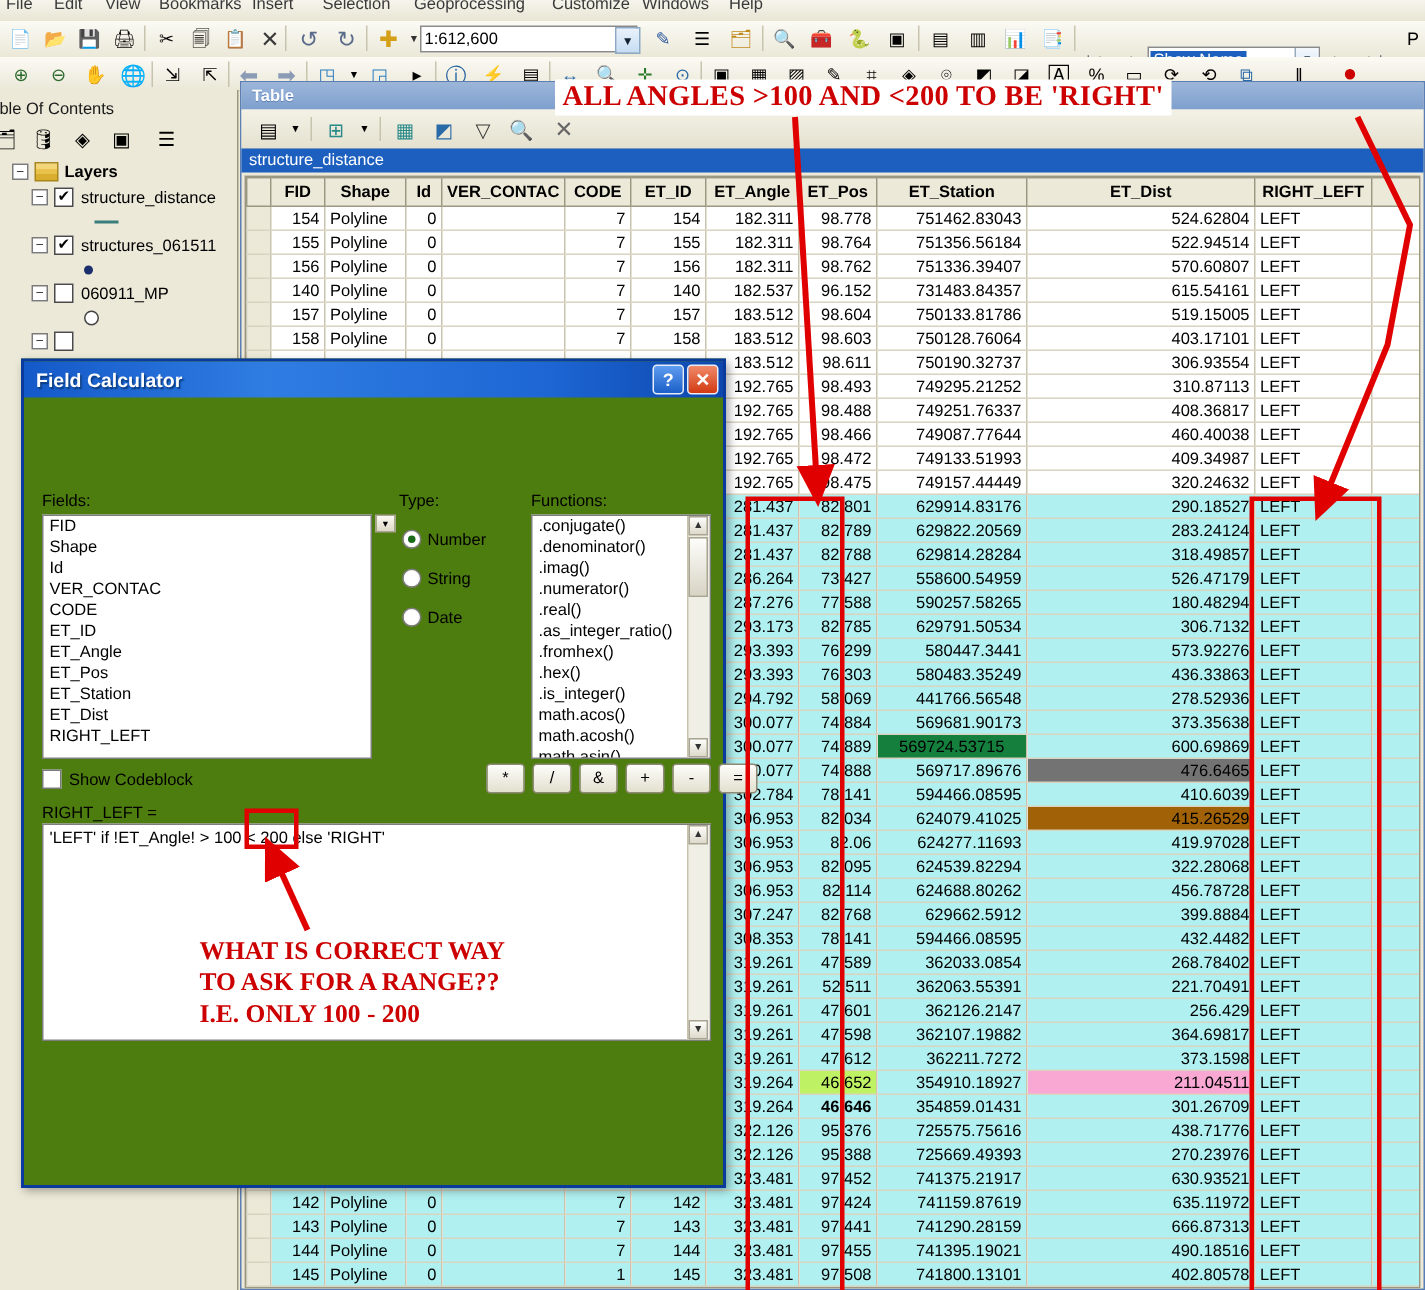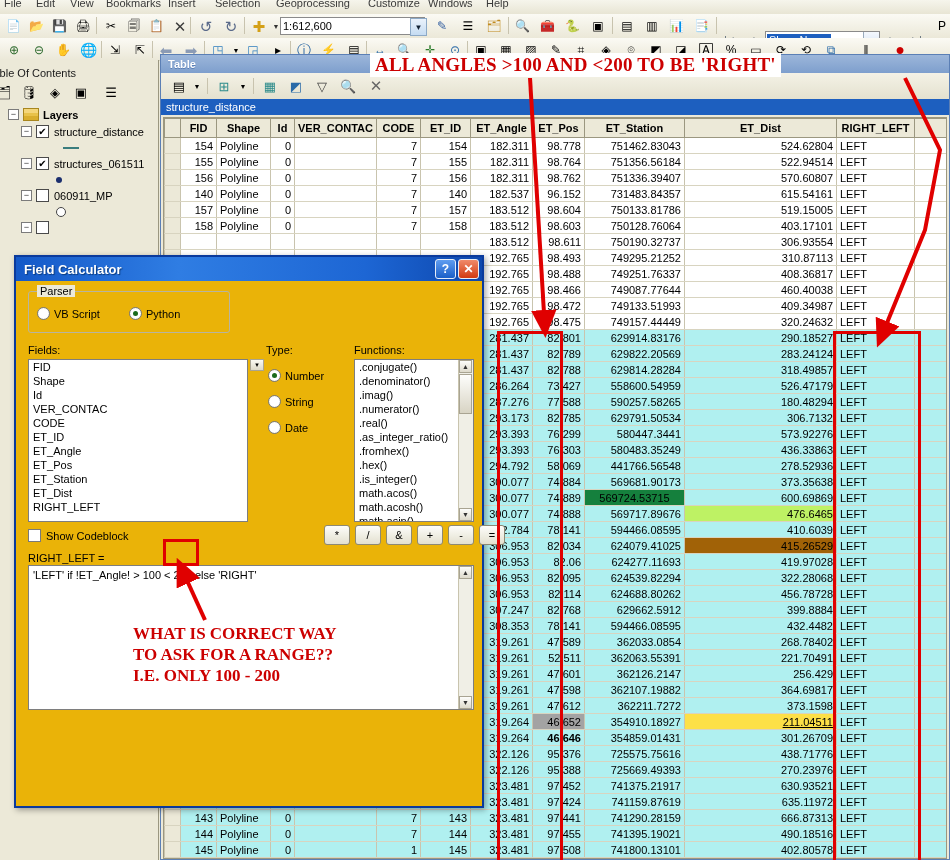--- a/index.html
+++ b/index.html
@@ -131,23 +131,22 @@
   tr.rowsel .rowhdr{background:#ece9d8;}
   
   col.c-h{width:16px}  col.c-fid{width:36px} col.c-shape{width:54px}
   col.c-id{width:24px} col.c-ver{width:82px} col.c-code{width:44px}
   col.c-etid{width:50px} col.c-ang{width:62px} col.c-pos{width:52px}
   col.c-sta{width:100px} col.c-dist{width:152px} col.c-rl{width:78px}
   col.c-pad{width:40px}
   
   .fcwin{
     position:absolute;left:14px;top:239px;width:470px;height:553px;
-    background:#eab308;border:2px solid #0a3a9c;box-sizing:border-box;
+    background:#4d7c0f;border:2px solid #0a3a9c;box-sizing:border-box;
     box-shadow:2px 2px 6px rgba(0,0,0,.35);
-    margin-top:16px;
   }
   .fc-title{
     position:absolute;left:0;top:0;width:466px;height:24px;
     background:linear-gradient(90deg,#1459c8 0%,#2f7de3 35%,#1d66d4 75%,#0d47ad 100%);
     display:flex;align-items:center;box-sizing:border-box;padding-left:8px;
   }
   .fc-title .t{color:#fff;font-weight:bold;font-size:13px;text-shadow:1px 1px 1px #0a3a7c;}
   .fc-title .btns{margin-left:auto;display:flex;gap:2px;padding-right:3px;}
   .wbtn{width:19px;height:18px;border:1px solid #e8eef8;border-radius:3px;
     display:flex;align-items:center;justify-content:center;
@@ -775,21 +774,21 @@
               <td class="rowhdr"></td>
               <td class="num" style="background: rgb(176, 240, 240);"></td>
               <td class="txt" style="background: rgb(176, 240, 240);"></td>
               <td class="num" style="background: rgb(176, 240, 240);"></td>
               <td class="txt" style="background: rgb(176, 240, 240);"></td>
               <td class="num" style="background: rgb(176, 240, 240);"></td>
               <td class="num" style="background: rgb(176, 240, 240);"></td>
               <td class="num" style="background: rgb(176, 240, 240);">300.077</td>
               <td class="num" style="background: rgb(176, 240, 240);">74.888</td>
               <td class="num" style="background: rgb(176, 240, 240);">569717.89676</td>
-              <td class="num" style="background: #bef264;">476.6465</td>
+              <td class="num" style="background: #737373;">476.6465</td>
               <td class="txt" style="background: rgb(176, 240, 240);">LEFT</td>
               <td style="background: rgb(176, 240, 240);"></td>
             </tr>
             <tr class="rowsel">
               <td class="rowhdr"></td>
               <td class="num" style="background: rgb(176, 240, 240);"></td>
               <td class="txt" style="background: rgb(176, 240, 240);"></td>
               <td class="num" style="background: rgb(176, 240, 240);"></td>
               <td class="txt" style="background: rgb(176, 240, 240);"></td>
               <td class="num" style="background: rgb(176, 240, 240);"></td>
@@ -968,23 +967,23 @@
             </tr>
             <tr class="rowsel">
               <td class="rowhdr"></td>
               <td class="num" style="background: rgb(176, 240, 240);"></td>
               <td class="txt" style="background: rgb(176, 240, 240);"></td>
               <td class="num" style="background: rgb(176, 240, 240);"></td>
               <td class="txt" style="background: rgb(176, 240, 240);"></td>
               <td class="num" style="background: rgb(176, 240, 240);"></td>
               <td class="num" style="background: rgb(176, 240, 240);"></td>
               <td class="num" style="background: rgb(176, 240, 240);">319.264</td>
-              <td class="num" style="background: #a3a3a3;">46.652</td>
+              <td class="num" style="background: #bef264;">46.652</td>
               <td class="num" style="background: rgb(176, 240, 240);">354910.18927</td>
-              <td class="num" style="background: #fde047; text-decoration: underline;">211.04511</td>
+              <td class="num" style="background: #f9a8d4;">211.04511</td>
               <td class="txt" style="background: rgb(176, 240, 240);">LEFT</td>
               <td style="background: rgb(176, 240, 240);"></td>
             </tr>
             <tr class="rowsel">
               <td class="rowhdr"></td>
               <td class="num" style="background: rgb(176, 240, 240);"></td>
               <td class="txt" style="background: rgb(176, 240, 240);"></td>
               <td class="num" style="background: rgb(176, 240, 240);"></td>
               <td class="txt" style="background: rgb(176, 240, 240);"></td>
               <td class="num" style="background: rgb(176, 240, 240);"></td>
@@ -1108,31 +1107,20 @@
 
   <div class="fcwin">
     <div class="fc-title">
       <span class="t">Field Calculator</span>
       <span class="btns">
         <span class="wbtn help">?</span>
         <span class="wbtn close">✕</span>
       </span>
     </div>
 
-    <div class="fieldset">
-      <span class="legend">Parser</span>
-      <div class="radio" style="position:absolute;left:8px;top:15px">
-        <span class="rdot"></span>
-        <span>VB Script</span>
-      </div>
-      <div class="radio" style="position:absolute;left:100px;top:15px">
-        <span class="rdot on"></span>
-        <span>Python</span>
-      </div>
-    </div>
 
     <span class="lbl" style="left:12px;top:87px">Fields:</span>
     <span class="lbl" style="left:250px;top:87px">Type:</span>
     <span class="lbl" style="left:338px;top:87px">Functions:</span>
 
     <div class="listbox" id="fields-list" style="position:absolute;left:12px;top:102px;width:220px;height:163px">
         <div class="li">FID</div>
         <div class="li">Shape</div>
         <div class="li">Id</div>
         <div class="li">VER_CONTAC</div>

